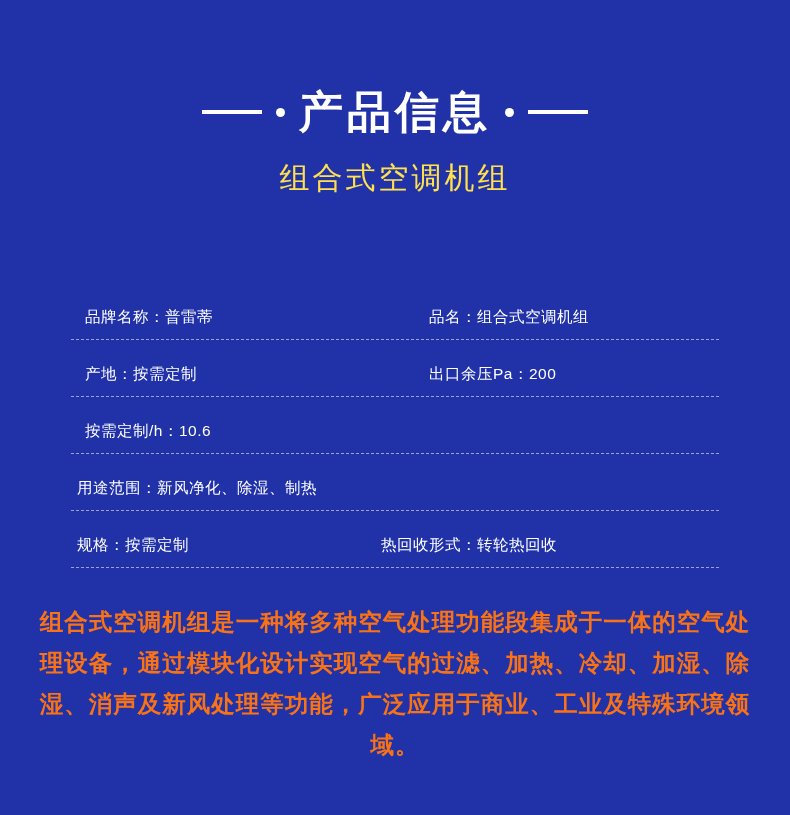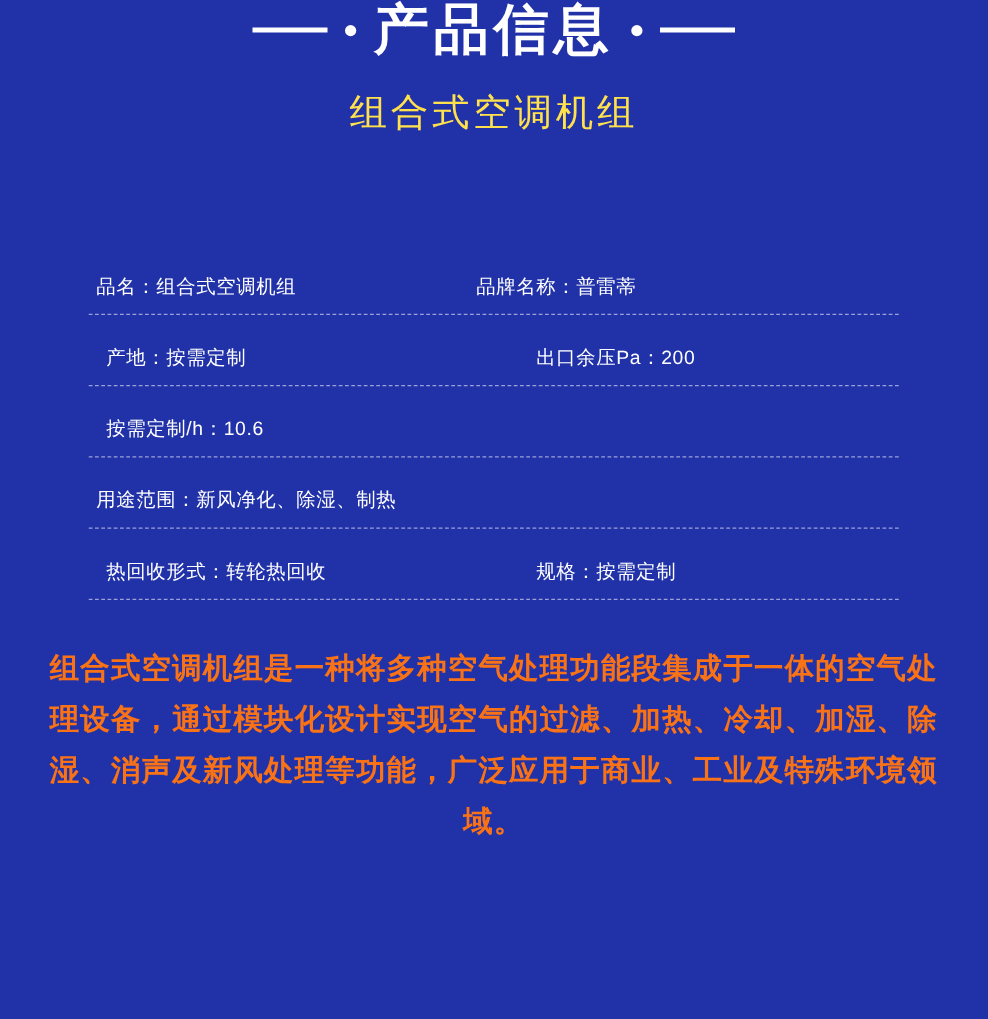--- a/index.html
+++ b/index.html
@@ -17,20 +17,21 @@
   .page {
     position: relative;
     width: 790px;
     height: 815px;
     background: #2132a8;
     box-sizing: border-box;
   }
 
   
   .header {
+    padding-top: 88px;
     text-align: center;
   }
   .title-row {
     display: flex;
     align-items: center;
     justify-content: center;
     gap: 14px;
   }
   .rule {
     display: inline-block;
@@ -116,25 +117,25 @@
       <div class="main-title">产品信息</div>
       <span class="dot"></span>
       <span class="rule"></span>
     </div>
     <div class="sub-title">组合式空调机组</div>
   </div>
 
   <div class="spec-table">
 
     <div class="spec-row">
+      <div class="spec-cell left">
+        <span class="spec-label">品牌名称：</span><span class="spec-value">普雷蒂</span>
+      </div>
       <div class="spec-cell right">
         <span class="spec-label">品名：</span><span class="spec-value">组合式空调机组</span>
-      </div>
-      <div class="spec-cell left">
-        <span class="spec-label">品牌名称：</span><span class="spec-value">普雷蒂</span>
       </div>
     </div>
 
     <div class="spec-row">
       <div class="spec-cell left">
         <span class="spec-label">产地：</span><span class="spec-value">按需定制</span>
       </div>
       <div class="spec-cell right">
         <span class="spec-label">出口余压Pa：</span><span class="spec-value">200</span>
       </div>
@@ -146,25 +147,25 @@
       </div>
     </div>
 
     <div class="spec-row">
       <div class="spec-cell right">
         <span class="spec-label">用途范围：</span><span class="spec-value">新风净化、除湿、制热</span>
       </div>
     </div>
 
     <div class="spec-row">
+      <div class="spec-cell right">
+        <span class="spec-label">规格：</span><span class="spec-value">按需定制</span>
+      </div>
       <div class="spec-cell left">
         <span class="spec-label">热回收形式：</span><span class="spec-value">转轮热回收</span>
-      </div>
-      <div class="spec-cell right">
-        <span class="spec-label">规格：</span><span class="spec-value">按需定制</span>
       </div>
     </div>
 
   </div>
 
   <div class="description">组合式空调机组是一种将多种空气处理功能段集成于一体的空气处理设备，通过模块化设计实现空气的过滤、加热、冷却、加湿、除湿、消声及新风处理等功能，广泛应用于商业、工业及特殊环境领域。</div>
 
 </div>
 
 </body></html>

